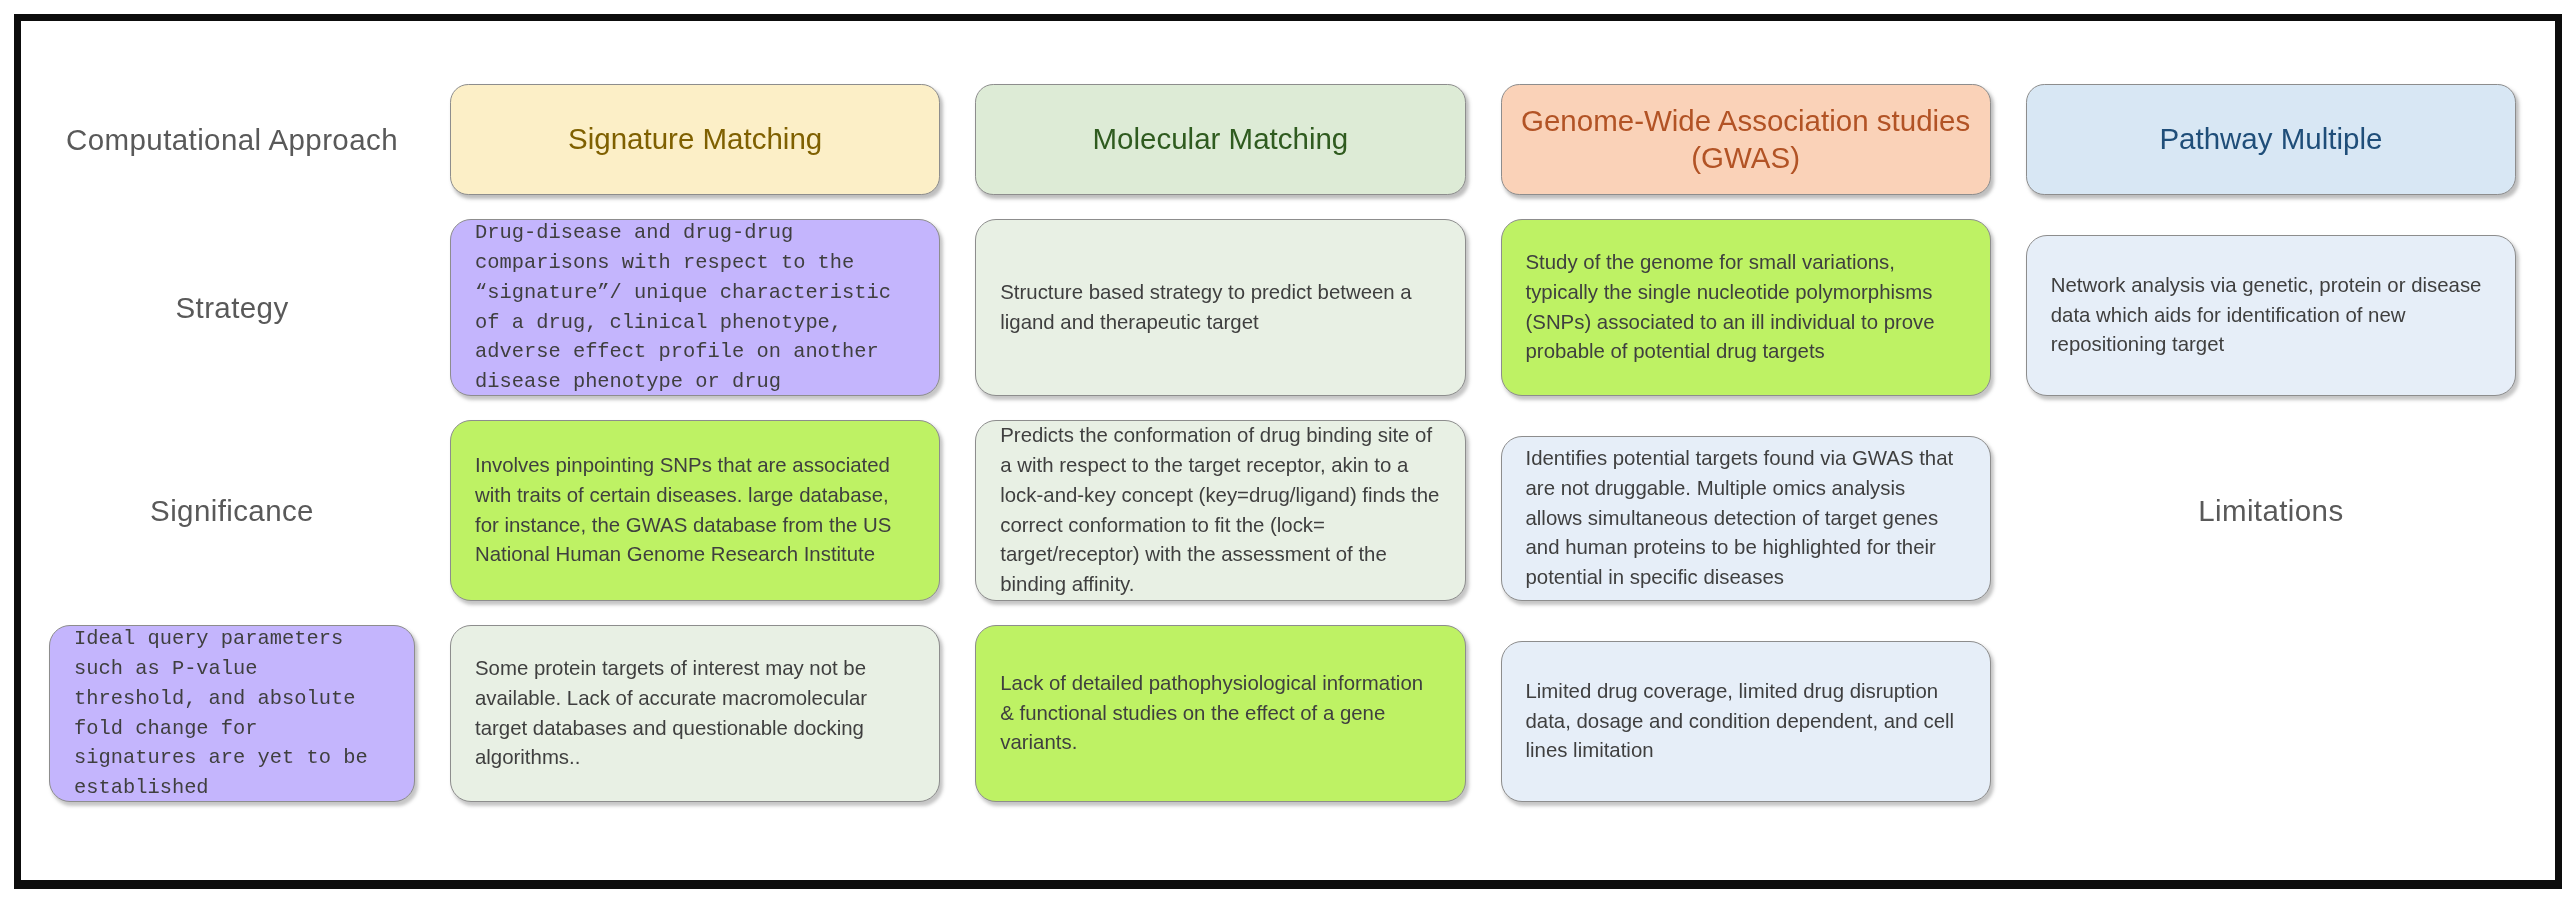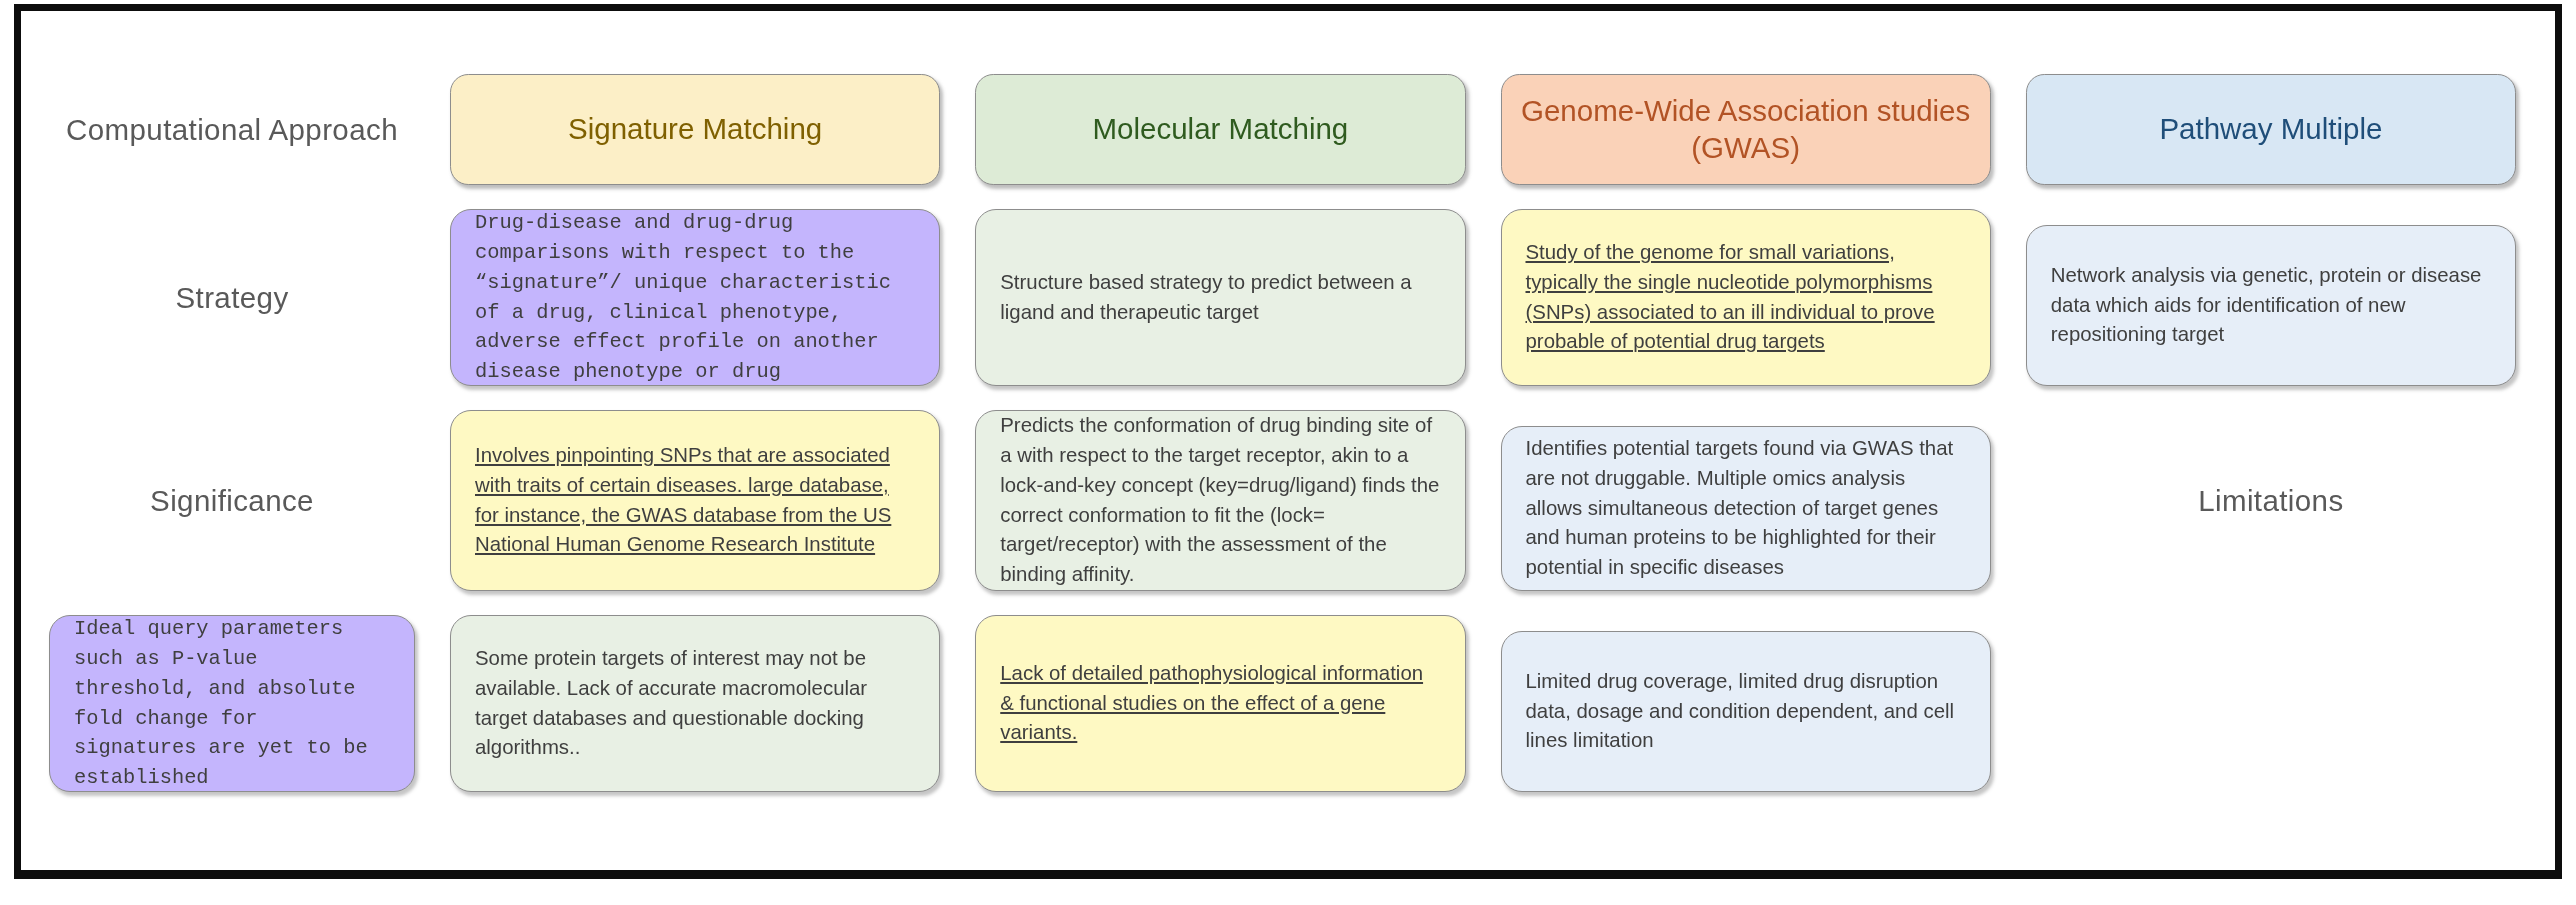--- a/index.html
+++ b/index.html
@@ -7,21 +7,21 @@
     padding: 0;
     width: 2576px;
     height: 906px;
     background: #ffffff;
     font-family: "Liberation Sans", "DejaVu Sans", sans-serif;
     overflow: hidden;
   }
   .frame {
     position: absolute;
     left: 14px;
-    top: 4px;
+    top: 14px;
     width: 2534px;
     height: 859px;
     border: 7.7px solid #0d0d0d;
     border-bottom-width: 9.8px;
     background: #ffffff;
     box-sizing: content-box;
   }
   .grid {
     display: grid;
     grid-template-columns: 366px repeat(4, 1fr);
@@ -66,21 +66,21 @@
     padding: 15.5px 24px;
     box-sizing: border-box;
     text-align: left;
   }
   
   .col-sig.hdr  { background: #fcefc7; color: #7f6000; text-align: right; }
   .col-sig.cell { background: #c4b5fd; font-family: Liberation Mono, monospace; }
   .col-mol.hdr  { background: #ddebd6; color: #2f5b1f; }
   .col-mol.cell { background: #e8f0e4; }
   .col-gwas.hdr  { background: #fad2b8; color: #b25325; }
-  .col-gwas.cell { background: #fef9c3; text-decoration: underline; }
+  .col-gwas.cell { background: #bef264; }
   .col-path.hdr  { background: #d8e7f4; color: #1f4e79; }
   .col-path.cell { background: #e6eef8; margin-top: 16px; }
 </style>
 </head>
 <body>
 
 <div class="frame">
   <div class="grid">
 
     <div class="rlabel">Computational Approach</div>

